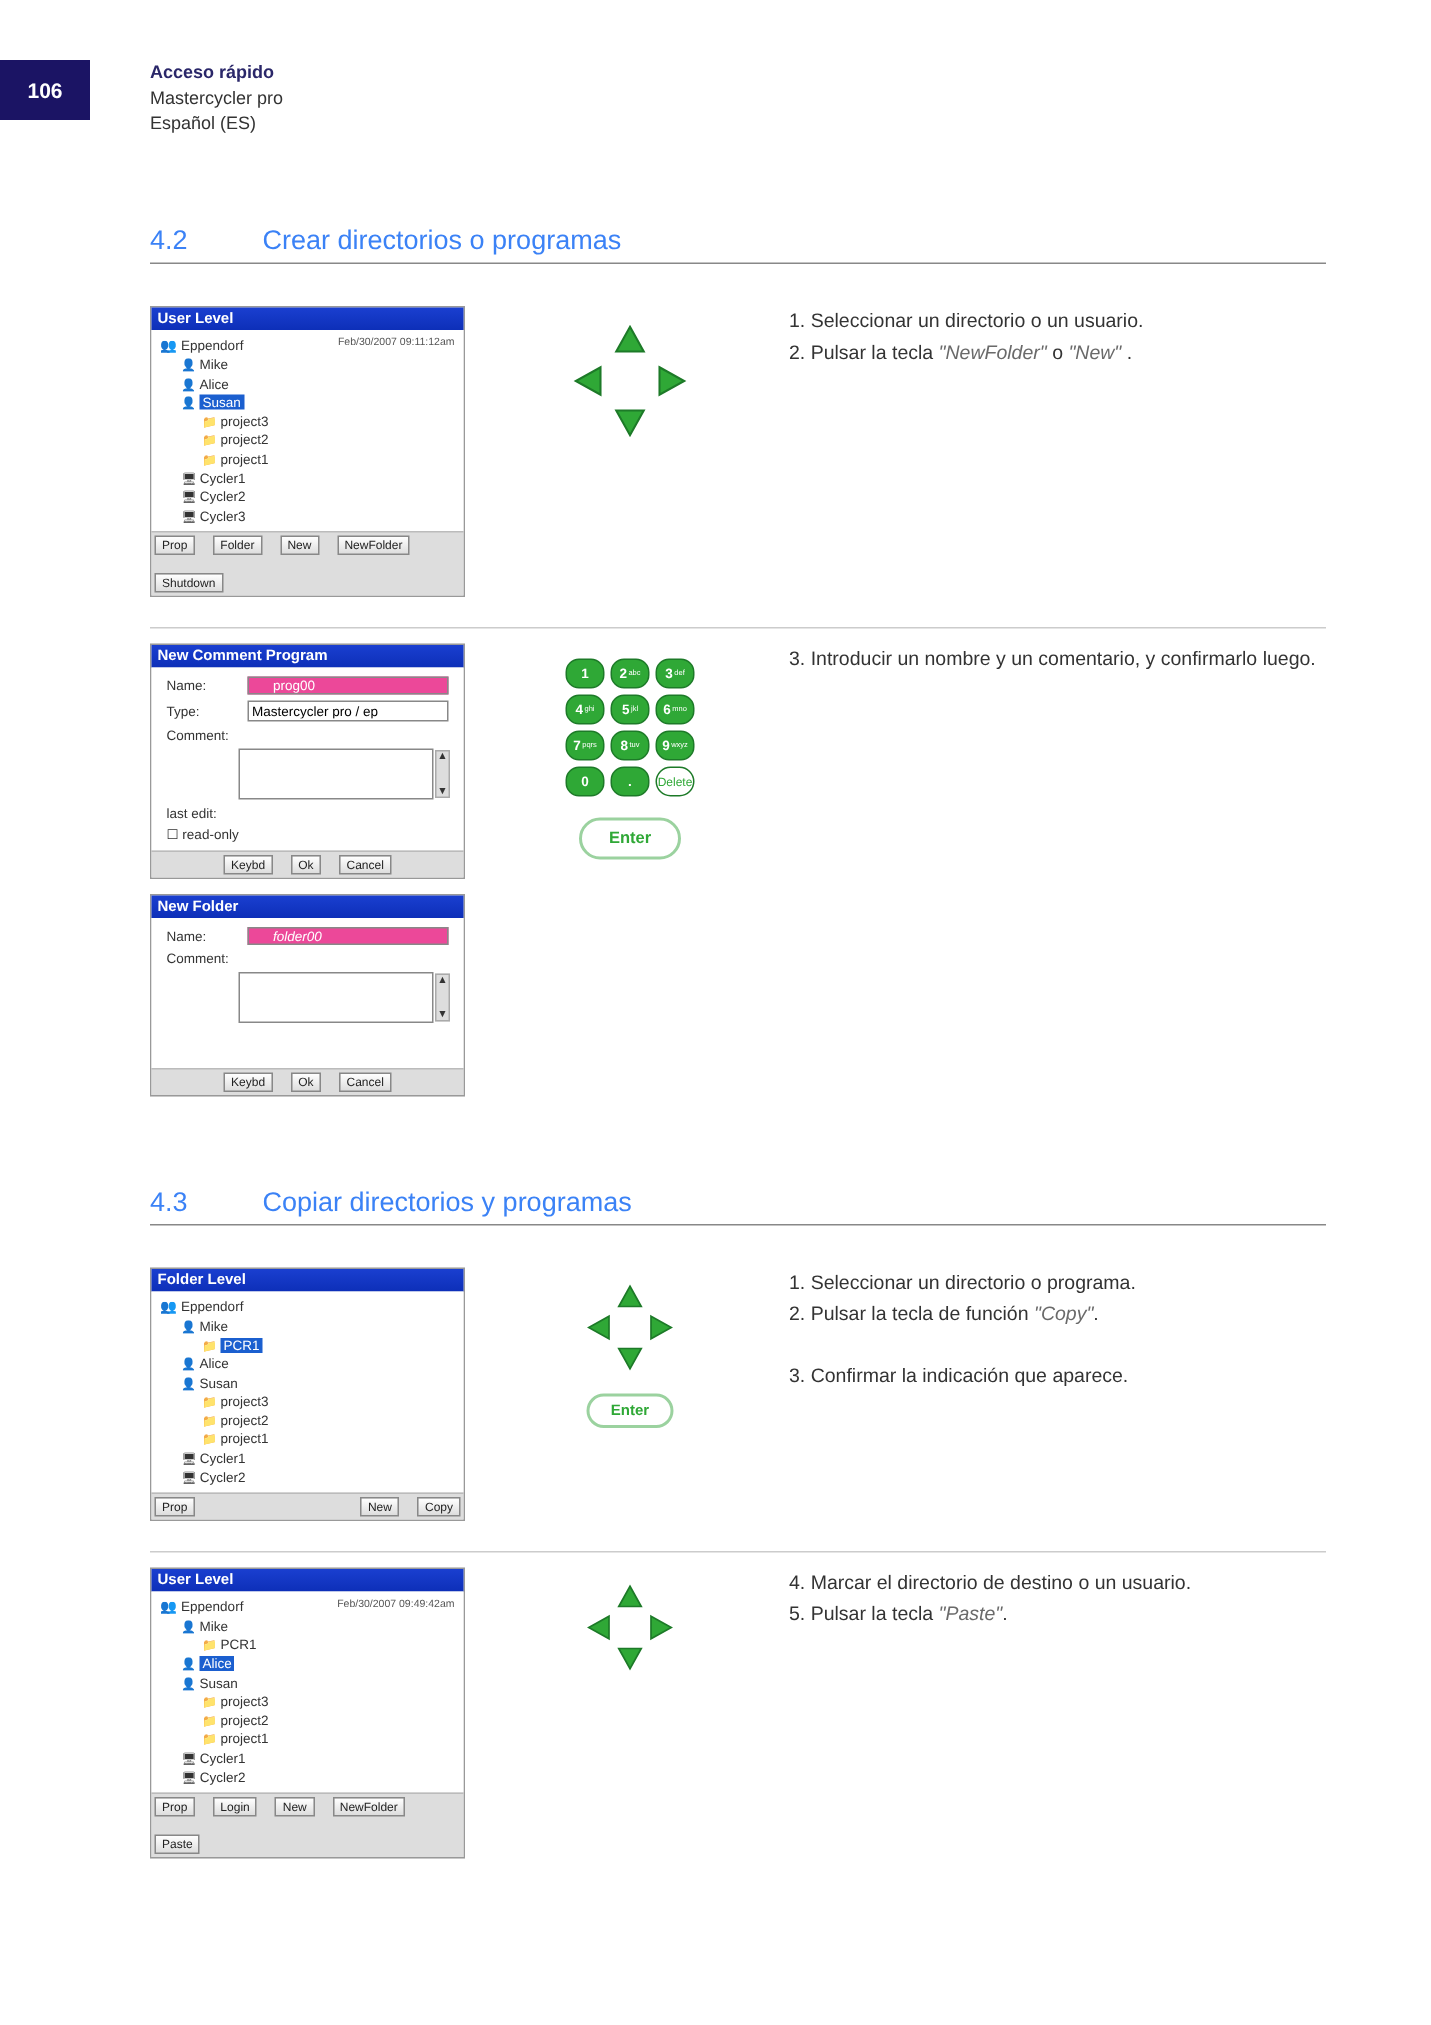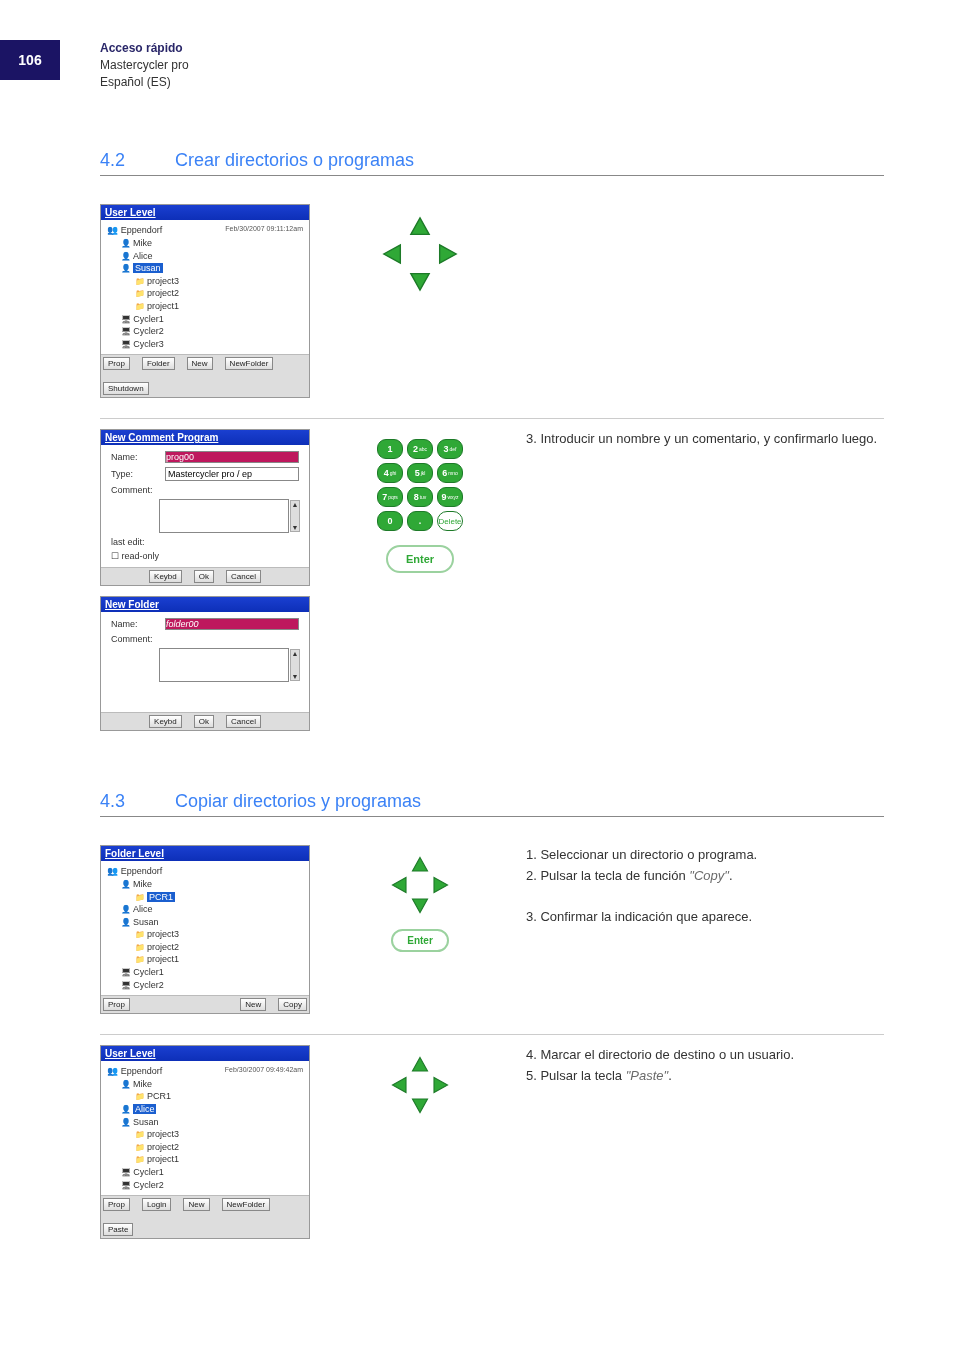--- a/index.html
+++ b/index.html
@@ -11,32 +11,32 @@
   h2 { font-weight: normal; font-size: 18px; border-bottom: 1px solid #888; margin-bottom: 18px; padding-bottom: 4px; color: #3b82f6; }
   h2 .sec-num { display: inline-block; width: 70px; }
   .step-row { display: flex; border-bottom: 1px solid #ccc; padding: 10px 0; align-items: flex-start; }
   .step-row:last-child { border-bottom: none; }
   .col-img { width: 230px; flex: 0 0 230px; }
   .col-ctrl { width: 180px; flex: 0 0 180px; display: flex; flex-direction: column; align-items: center; justify-content: flex-start; padding-top: 10px; gap: 14px; }
   .col-txt { flex: 1; padding-left: 16px; font-size: 13px; line-height: 1.6; }
   .col-txt .em { font-style: italic; color: #6a6a6a; }
 
   .win { border: 1px solid #999; background: #eee; font-size: 9px; width: 210px; margin-bottom: 10px; }
-  .win-title { background: linear-gradient(#1a3fd0,#0d2fb8); color: #fff; font-weight: bold; padding: 2px 4px; font-size: 10px; text-decoration: underline; }
+  .win-title { background: linear-gradient(#1a3fd0,#0d2fb8); color: #fff; font-weight: bold; padding: 2px 4px; font-size: 10px; }
   .win-body { background: #fff; padding: 2px 0; }
   .tree { padding: 2px 4px; line-height: 1.4; font-size: 9px; }
   .tree ul { list-style: none; padding-left: 14px; }
   .tree > ul { padding-left: 2px; }
   .node { white-space: nowrap; }
   .grp { color: #333; }
   .usr::before { content: "👤"; font-size: 8px; margin-right: 2px; }
   .folder::before { content: "📁"; font-size: 8px; margin-right: 2px; }
   .cycler::before { content: "🖥"; font-size: 8px; margin-right: 2px; }
   .sel { background: #1b5fcf; color: #fff; padding: 0 2px; }
-  .selbox { background: #be185d; color: #fff; padding: 0 0; }
+  .selbox { background: #ec4899; color: #fff; padding: 0 16px; }
   .hdrtxt { font-size: 7px; color: #555; float: right; padding-right: 2px; }
   .btnbar { background: #ddd; padding: 2px; display: flex; gap: 12px; justify-content: flex-start; flex-wrap: wrap; border-top: 1px solid #bbb; }
   .btn { background: linear-gradient(#fff,#ddd); border: 1px solid #888; padding: 1px 4px; font-size: 8px; color: #222; }
   .form-row { display: flex; align-items: center; padding: 2px 6px; gap: 6px; font-size: 9px; }
   .form-row label { width: 48px; }
   .form-row input[type="text"] { border: 1px solid #888; font-size: 9px; padding: 1px 2px; flex: 1; }
   .txtarea { border: 1px solid #888; width: 130px; height: 34px; margin: 2px 0 2px 54px; background: #fff; position: relative; }
   .sbar { position: absolute; right: -12px; top: 0; bottom: 0; width: 10px; background: #ddd; border: 1px solid #aaa; display:flex; flex-direction:column; justify-content:space-between; font-size:7px; text-align:center; }
   .chk { padding: 2px 6px; font-size: 9px; }
 
@@ -135,20 +135,30 @@
           <div class="arrow a-lf">
               <svg viewBox="0 0 24 24">
                 <polygon class="tri" points="20,2 20,22 2,12"></polygon>
               </svg>
             </div>
           <div class="arrow a-rt">
               <svg viewBox="0 0 24 24">
                 <polygon class="tri" points="4,2 22,12 4,22"></polygon>
               </svg>
             </div>
+        </div>
+      </div>
+      <div class="col-txt">
+        <div>1. Seleccionar un directorio o un usuario.</div>
+        <div>
+          <span>2. Pulsar la tecla </span>
+          <span class="em">"NewFolder"</span>
+          <span> o </span>
+          <span class="em">"New"</span>
+          <span>.</span>
         </div>
       </div>
     </div>
 
     <div class="step-row">
       <div class="col-img">
         <div class="win">
           <div class="win-title">New Comment Program</div>
           <div class="win-body" style="padding:4px;">
             <div class="form-row">

